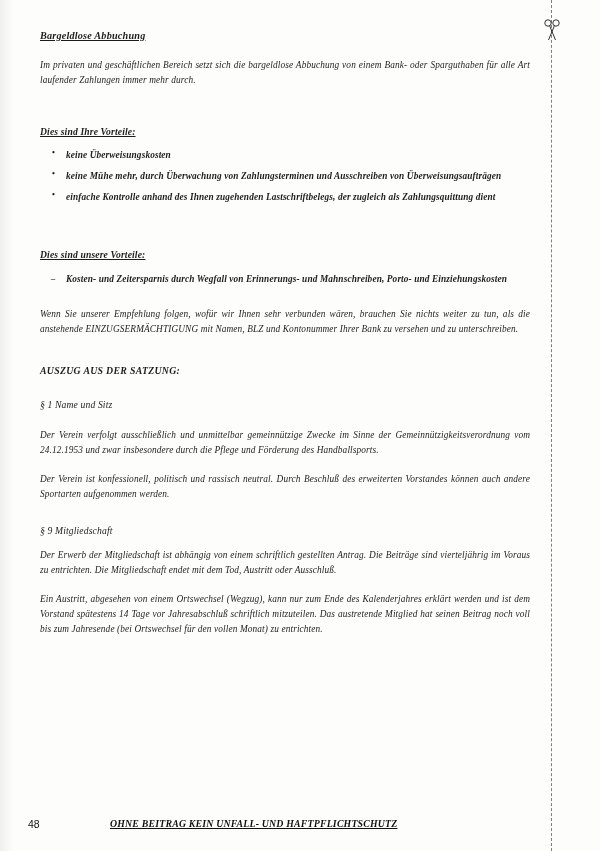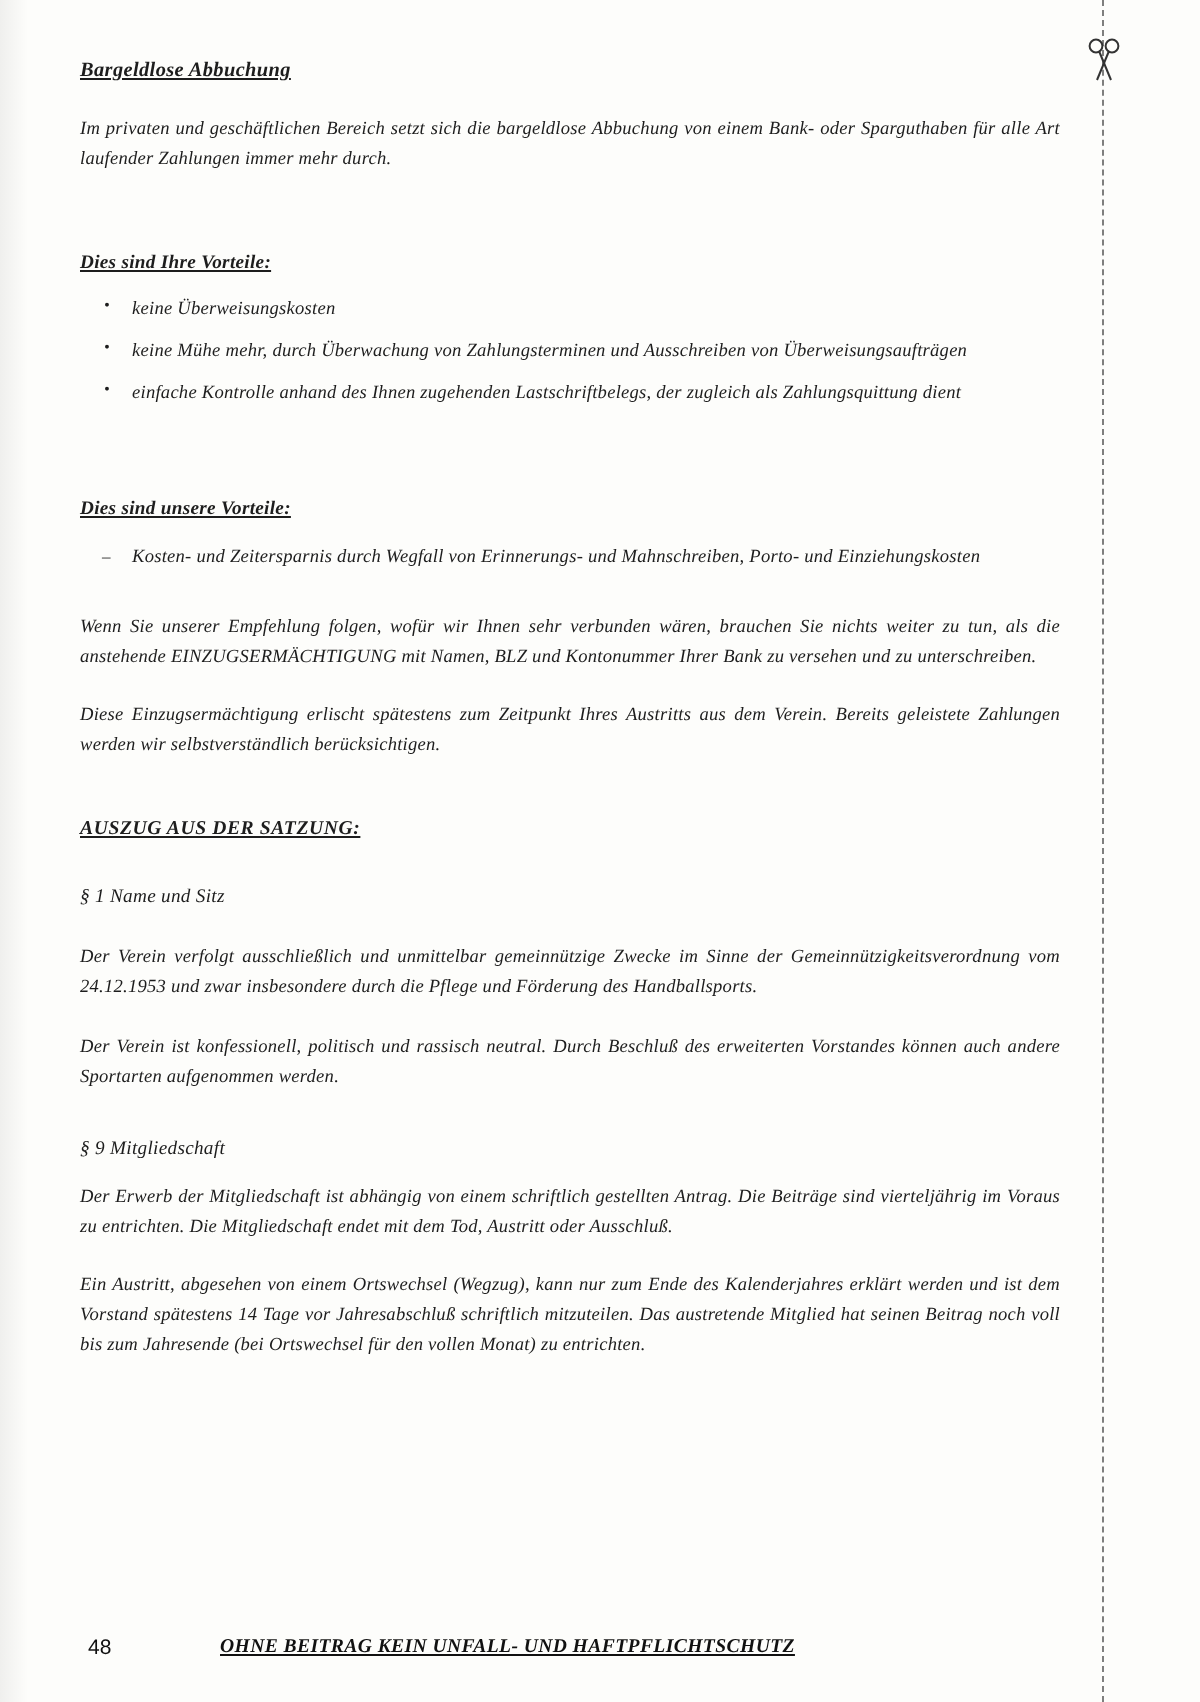--- a/index.html
+++ b/index.html
@@ -76,59 +76,59 @@
     font-weight: normal;
     font-style: italic;
     margin: 0 0 10px 0;
     letter-spacing: 0.15px;
   }
   h2.statute-title {
     font-size: 9.8px;
     font-weight: bold;
     font-style: italic;
     margin: 0 0 12px 0;
-    text-decoration: underline;
     letter-spacing: 0.3px;
   }
   p.para {
     margin: 0 0 14px 0;
     text-align: justify;
   }
   .gap-sm { height: 6px; }
   .gap-md { height: 12px; }
 
   ul.bullets {
     list-style: none;
     margin: 0 0 14px 0;
     padding: 0;
   }
   ul.bullets li {
     position: relative;
     padding-left: 26px;
     margin-bottom: 6px;
     text-align: justify;
+    font-weight: bold;
   }
   ul.bullets li::before {
     content: "\2022";
     position: absolute;
     left: 12px;
     top: -1px;
     font-size: 8px;
   }
   ul.bullets.dashed li::before {
     content: "\2013";
     left: 11px;
     top: 0;
     font-size: 8.5px;
   }
 
   
   .page-number {
     position: absolute;
-    left: 44px;
+    left: 28px;
     top: 818px;
     font-style: normal;
     font-family: "Liberation Sans", sans-serif;
     font-size: 10.5px;
     color: #111;
   }
   .footer-slogan {
     position: absolute;
     left: 110px;
     top: 818px;
@@ -190,21 +190,20 @@
     <h3 class="sub-title">Dies sind unsere Vorteile:</h3>
 
     <ul class="bullets dashed">
       <li>Kosten- und Zeitersparnis durch Wegfall von Erinnerungs- und Mahnschreiben, Porto- und Einziehungskosten</li>
     </ul>
 
     <div class="gap-sm"></div>
 
     <p class="para">Wenn Sie unserer Empfehlung folgen, wofür wir Ihnen sehr verbunden wären, brauchen Sie nichts weiter zu tun, als die anstehende EINZUGSERMÄCHTIGUNG mit Namen, BLZ und Kontonummer Ihrer Bank zu versehen und zu unterschreiben.</p>
 
-    <p class="para">Diese Einzugsermächtigung erlischt spätestens zum Zeitpunkt Ihres Austritts aus dem Verein. Bereits geleistete Zahlungen werden wir selbstverständlich berücksichtigen.</p>
 
     <div class="gap-md"></div>
 
     <h2 class="statute-title">AUSZUG AUS DER SATZUNG:</h2>
 
     <div class="gap-sm"></div>
 
     <h3 class="para-title">§ 1 Name und Sitz</h3>
 
     <div class="gap-sm"></div>

